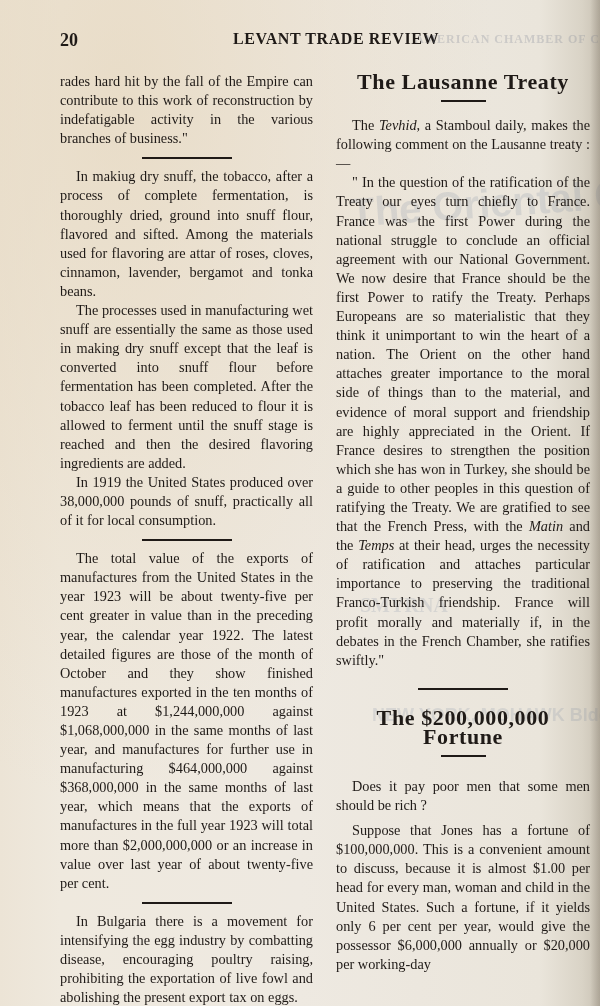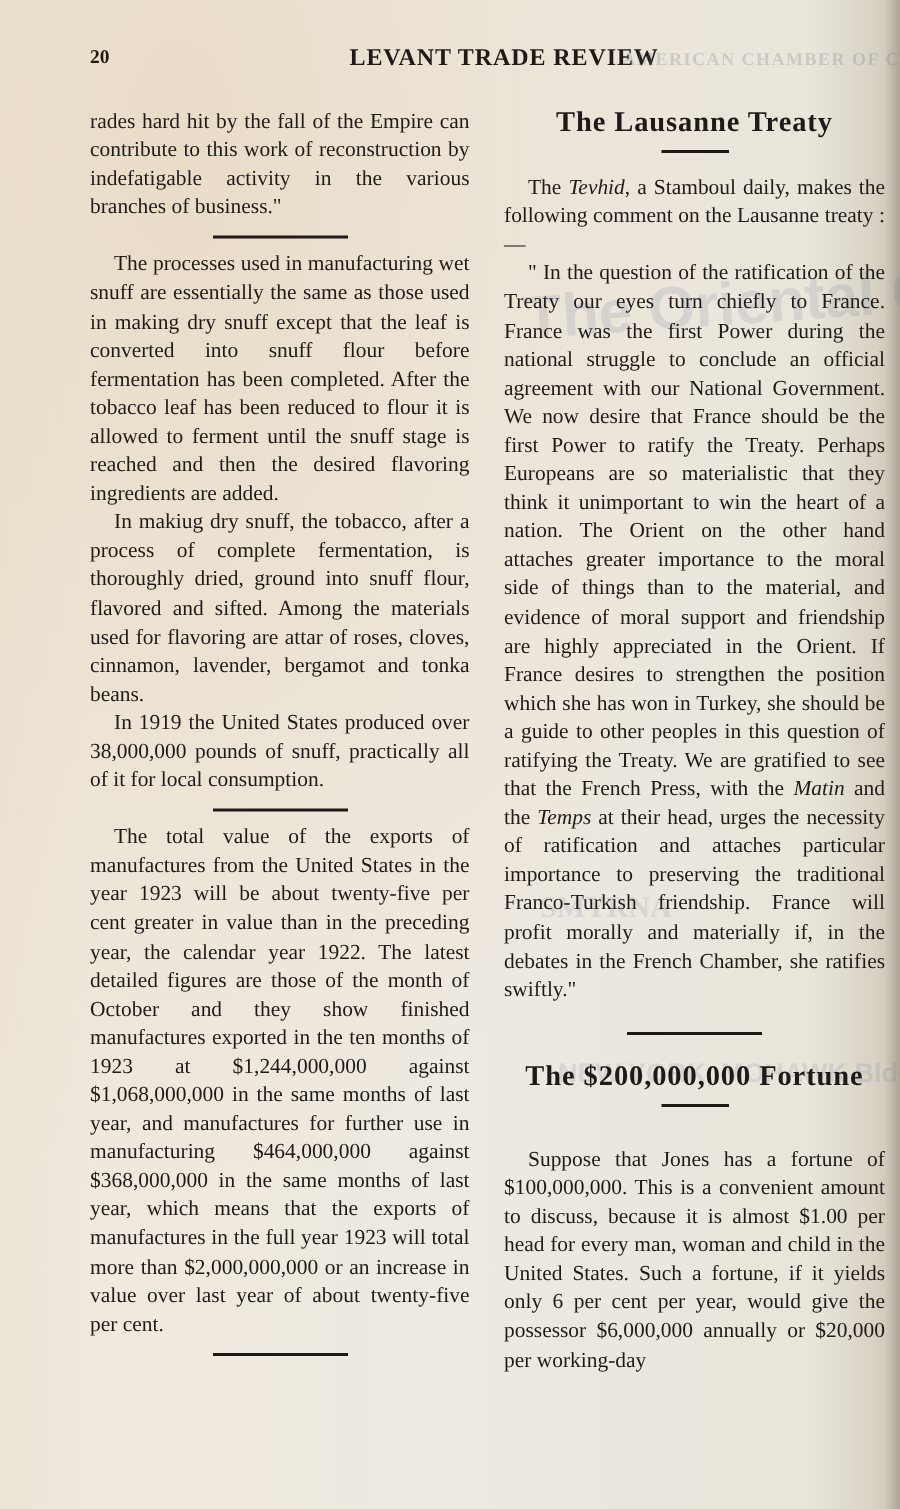--- a/index.html
+++ b/index.html
@@ -16,21 +16,21 @@
         linear-gradient(90deg, #ece4d6 0%, #efe9de 10%, #eee9e1 50%, #eae5db 90%, #d9d3c6 97%, #c9c2b4 100%);
     }
     .page::after {
       content: ""; position: absolute; right: 0; top: 0; width: 10px; height: 100%;
       background: linear-gradient(90deg, rgba(0,0,0,0), rgba(120,110,95,0.35));
     }
     .header {
       position: absolute; top: 30px; left: 60px; right: 20px; height: 20px;
       font-family: "Liberation Serif", serif; font-weight: bold;
     }
-    .page-number { position: absolute; left: 0; top: 0; font-size: 13px; }
+    .page-number { position: absolute; left: 0; top: 0; font-size: 18px; }
     .running-title {
       position: absolute; left: 173px; top: 0; font-size: 16px; letter-spacing: 0.6px;
     }
     .bleed {
       position: absolute; left: 355px; top: 2px; font-size: 12px;
       color: rgba(110,120,140,0.25); letter-spacing: 1px; white-space: nowrap;
     }
     .col {
       position: absolute; top: 72px;
       font-family: "Liberation Serif", serif; font-size: 14.3px; line-height: 19.1px;
@@ -39,21 +39,21 @@
     .col-left { left: 60px; width: 253px; }
     .col-right { left: 336px; width: 254px; }
     .col p { margin: 0; text-indent: 16px; }
     .col p.noindent { text-indent: 0; }
     .rule {
       width: 90px; height: 2px; background: #1f1a17; margin: 9px auto 8px auto;
     }
     .rule-short { width: 45px; }
     .heading {
       font-family: "Liberation Serif", serif; font-weight: bold;
-      font-size: 19px; letter-spacing: 0.6px; text-align: center; margin: 0 0 4px 0;
+      font-size: 22px; letter-spacing: 0.6px; text-align: center; margin: 0 0 4px 0;
     }
     .gap-sm { height: 6px; }
     .gap-md { height: 12px; }
     em { font-style: italic; }
     .bleed-text {
       position: absolute; color: rgba(100,120,150,0.16); font-weight: bold;
       font-family: "Liberation Sans", sans-serif; white-space: nowrap; pointer-events: none;
     }
   </style>
 </head>
@@ -67,35 +67,37 @@
 
   <div class="header">
     <span class="page-number">20</span>
     <span class="running-title">LEVANT TRADE REVIEW</span>
     <span class="bleed">AMERICAN CHAMBER OF COMMERCE FOR THE LEVANT</span>
   </div>
 
   <div class="col col-left">
     <p class="noindent">rades hard hit by the fall of the Empire can contribute to this work of reconstruction by indefatigable activity in the various branches of business."</p>
     <div class="rule"></div>
+    <p>In makiug dry snuff, the tobacco, after a process of complete fermentation, is thoroughly dried, ground into snuff flour, flavored and sifted. Among the materials used for flavoring are attar of roses, cloves, cinnamon, lavender, bergamot and tonka beans.</p>
     <p>The processes used in manufacturing wet snuff are essentially the same as those used in making dry snuff except that the leaf is converted into snuff flour before fermentation has been completed. After the tobacco leaf has been reduced to flour it is allowed to ferment until the snuff stage is reached and then the desired flavoring ingredients are added.</p>
-    <p>In makiug dry snuff, the tobacco, after a process of complete fermentation, is thoroughly dried, ground into snuff flour, flavored and sifted. Among the materials used for flavoring are attar of roses, cloves, cinnamon, lavender, bergamot and tonka beans.</p>
     <p>In 1919 the United States produced over 38,000,000 pounds of snuff, practically all of it for local consumption.</p>
     <div class="rule"></div>
     <p>The total value of the exports of manufactures from the United States in the year 1923 will be about twenty-five per cent greater in value than in the preceding year, the calendar year 1922. The latest detailed figures are those of the month of October and they show finished manufactures exported in the ten months of 1923 at $1,244,000,000 against $1,068,000,000 in the same months of last year, and manufactures for further use in manufacturing $464,000,000 against $368,000,000 in the same months of last year, which means that the exports of manufactures in the full year 1923 will total more than $2,000,000,000 or an increase in value over last year of about twenty-five per cent.</p>
     <div class="rule"></div>
+    <p>In Bulgaria there is a movement for intensifying the egg industry by combatting disease, encouraging poultry raising, prohibiting the exportation of live fowl and abolishing the present export tax on eggs.</p>
   </div>
 
   <div class="col col-right">
     <div class="heading">The Lausanne Treaty</div>
     <div class="rule rule-short"></div>
     <div class="gap-sm"></div>
     <p><span>The </span><em>Tevhid</em><span>, a Stamboul daily, makes the following comment on the Lausanne treaty :—</span></p>
     <p><span>" In the question of the ratification of the Treaty our eyes turn chiefly to France. France was the first Power during the national struggle to conclude an official agreement with our National Government. We now desire that France should be the first Power to ratify the Treaty. Perhaps Europeans are so materialistic that they think it unimportant to win the heart of a nation. The Orient on the other hand attaches greater importance to the moral side of things than to the material, and evidence of moral support and friendship are highly appreciated in the Orient. If France desires to strengthen the position which she has won in Turkey, she should be a guide to other peoples in this question of ratifying the Treaty. We are gratified to see that the French Press, with the </span><em>Matin</em><span> and the </span><em>Temps</em><span> at their head, urges the necessity of ratification and attaches particular importance to preserving the traditional Franco-Turkish friendship. France will profit morally and materially if, in the debates in the French Chamber, she ratifies swiftly."</span></p>
     <div class="rule" style="margin-top:18px;margin-bottom:18px;"></div>
     <div class="heading">The $200,000,000 Fortune</div>
     <div class="rule rule-short"></div>
     <div class="gap-md"></div>
+    <p>Does it pay poor men that some men should be rich ?</p>
     <div class="gap-sm"></div>
     <p>Suppose that Jones has a fortune of $100,000,000. This is a convenient amount to discuss, because it is almost $1.00 per head for every man, woman and child in the United States. Such a fortune, if it yields only 6 per cent per year, would give the possessor $6,000,000 annually or $20,000 per working-day</p>
   </div>
 
 </div>
 
 </body></html>

